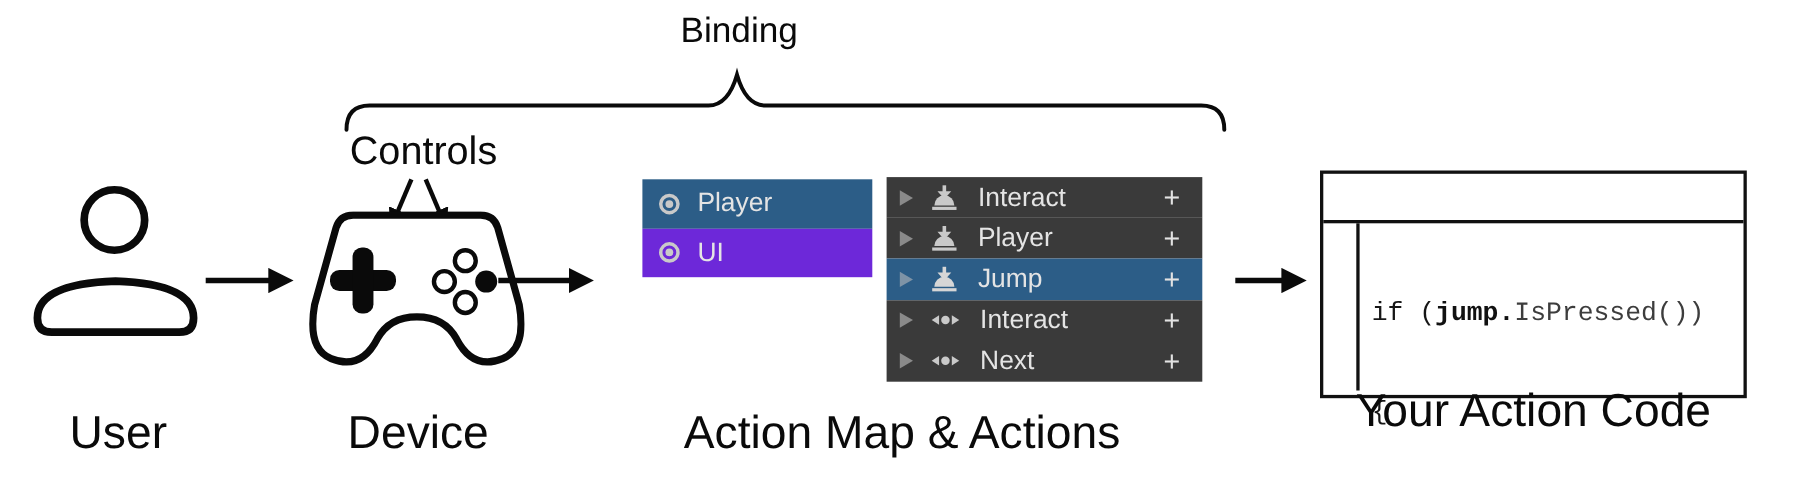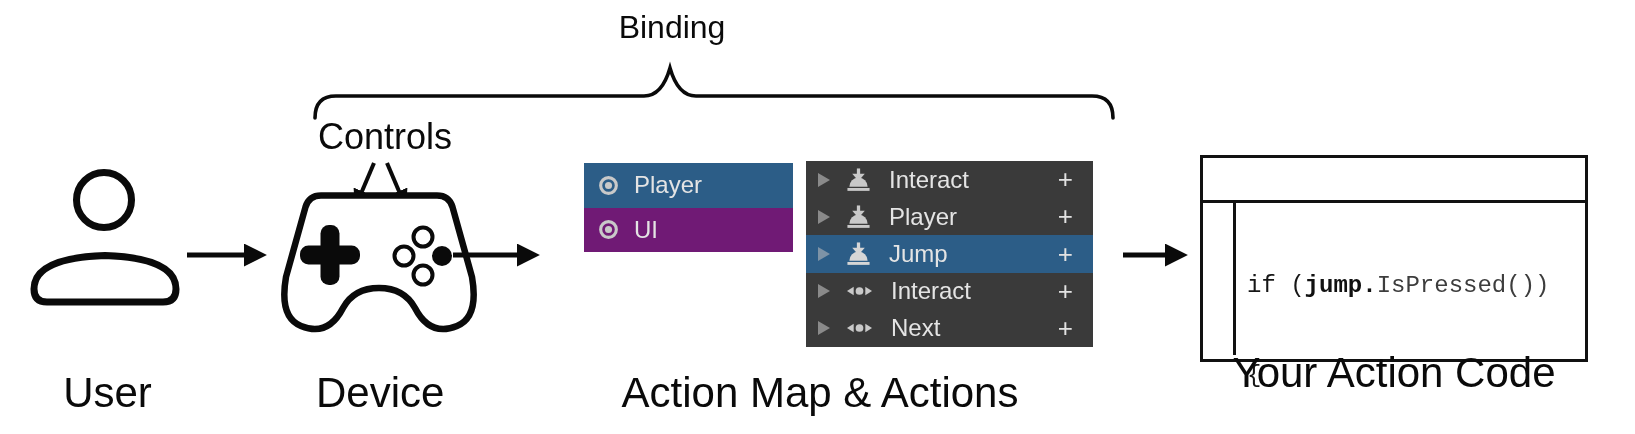--- a/index.html
+++ b/index.html
@@ -5,21 +5,21 @@
   html,body{margin:0;padding:0;background:#fff;}
   .canvas{position:relative;width:1635px;height:434px;background:#ffffff;overflow:hidden;
           font-family:"Liberation Sans","DejaVu Sans",sans-serif;color:#0a0a0a;}
   .abs{position:absolute;}
   .big-label{font-size:42px;line-height:1.1;text-align:center;color:#0a0a0a;letter-spacing:0px;}
   .binding-label{left:550px;top:10px;width:244px;font-size:32px;text-align:center;}
   .controls-label{left:300px;top:116px;width:170px;font-size:36px;text-align:center;}
   svg{display:block;}
   
   .maps-panel{left:584px;top:163px;width:209px;height:89px;display:flex;flex-direction:column;}
-  .map-row{flex:1;display:flex;align-items:center;padding-left:13px;background:#701a75;}
+  .map-row{flex:1;display:flex;align-items:center;padding-left:13px;background:#6d28d9;}
   .map-row.selected{background:#2C5D87;}
   .row-label{color:#E4E4E4;font-size:24px;margin-left:14px;white-space:nowrap;}
   .actions-panel{left:806px;top:161px;width:287px;height:186px;display:flex;flex-direction:column;}
   .action-row{flex:1;display:flex;align-items:center;padding:0 20px 0 10px;background:#3A3A3A;}
   .action-row.selected{background:#2C5D87;}
   .action-row .type-icon{margin-left:14px;}
   .action-row .row-label{margin-left:18px;flex:1;}
   .plus{color:#E2E2E2;font-size:26px;font-weight:400;}
   
   .code-box{left:1200px;top:155px;width:388px;height:207px;border:3px solid #111;background:#fff;box-sizing:border-box;}

